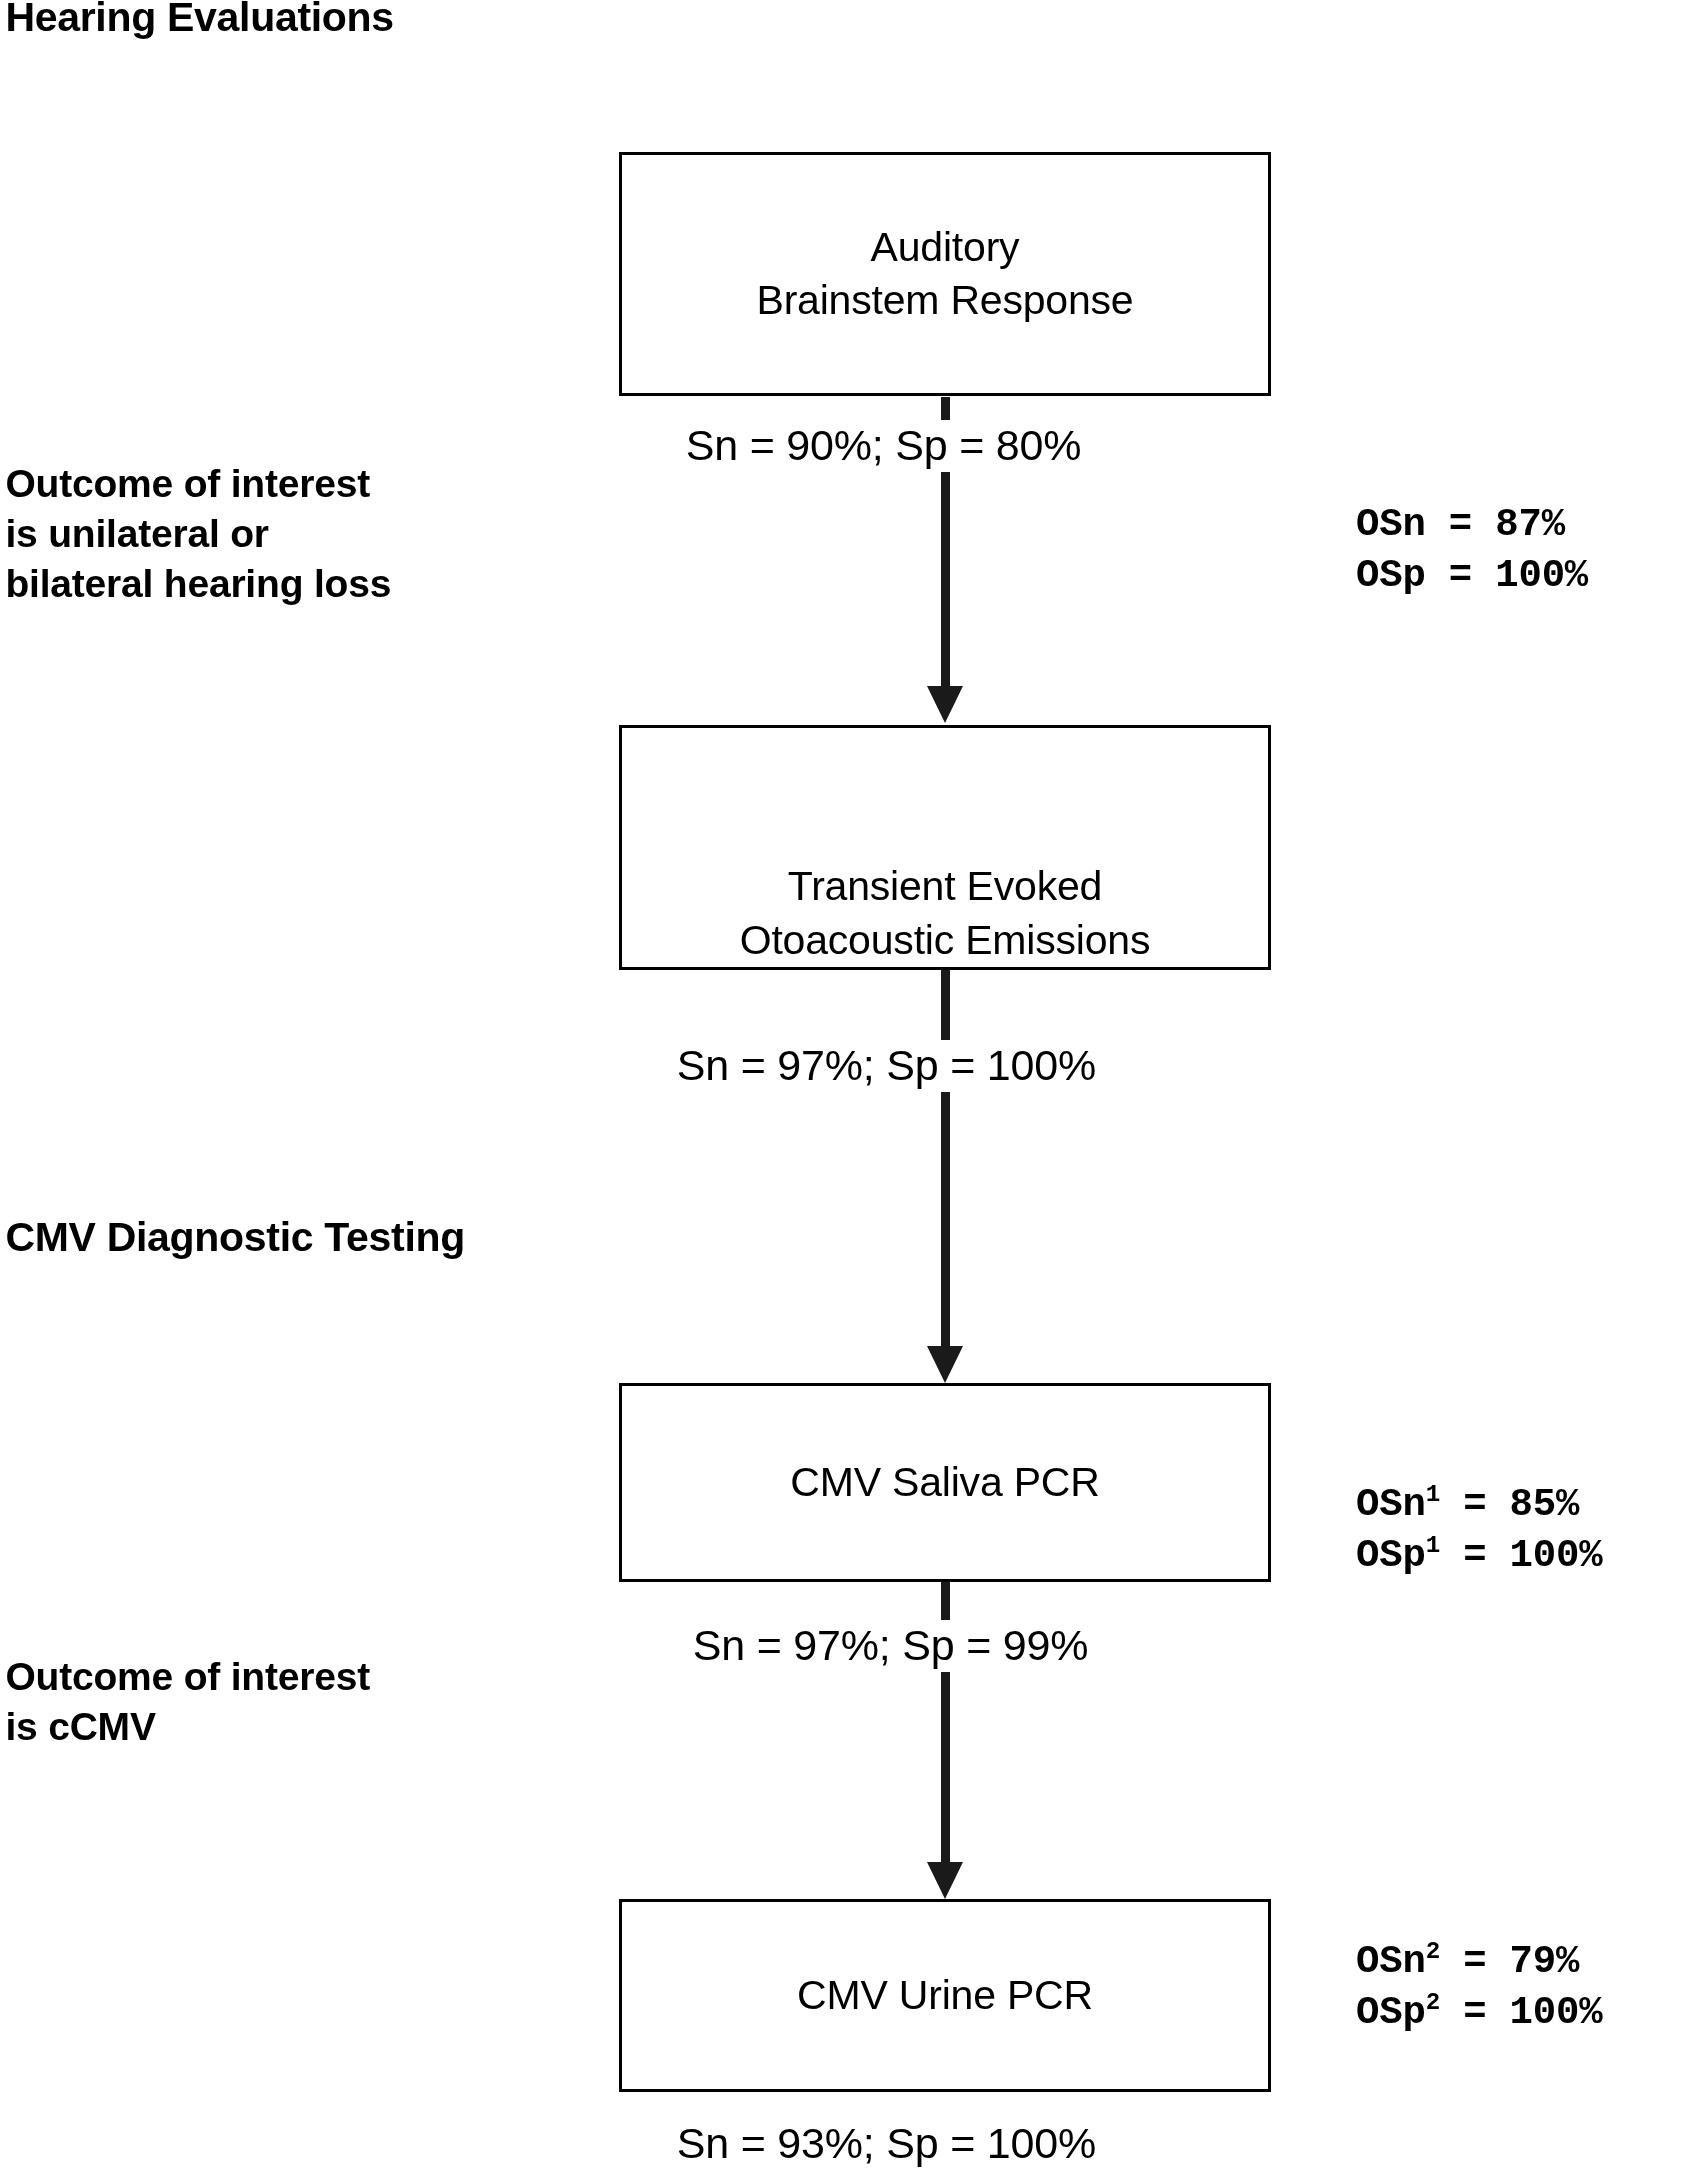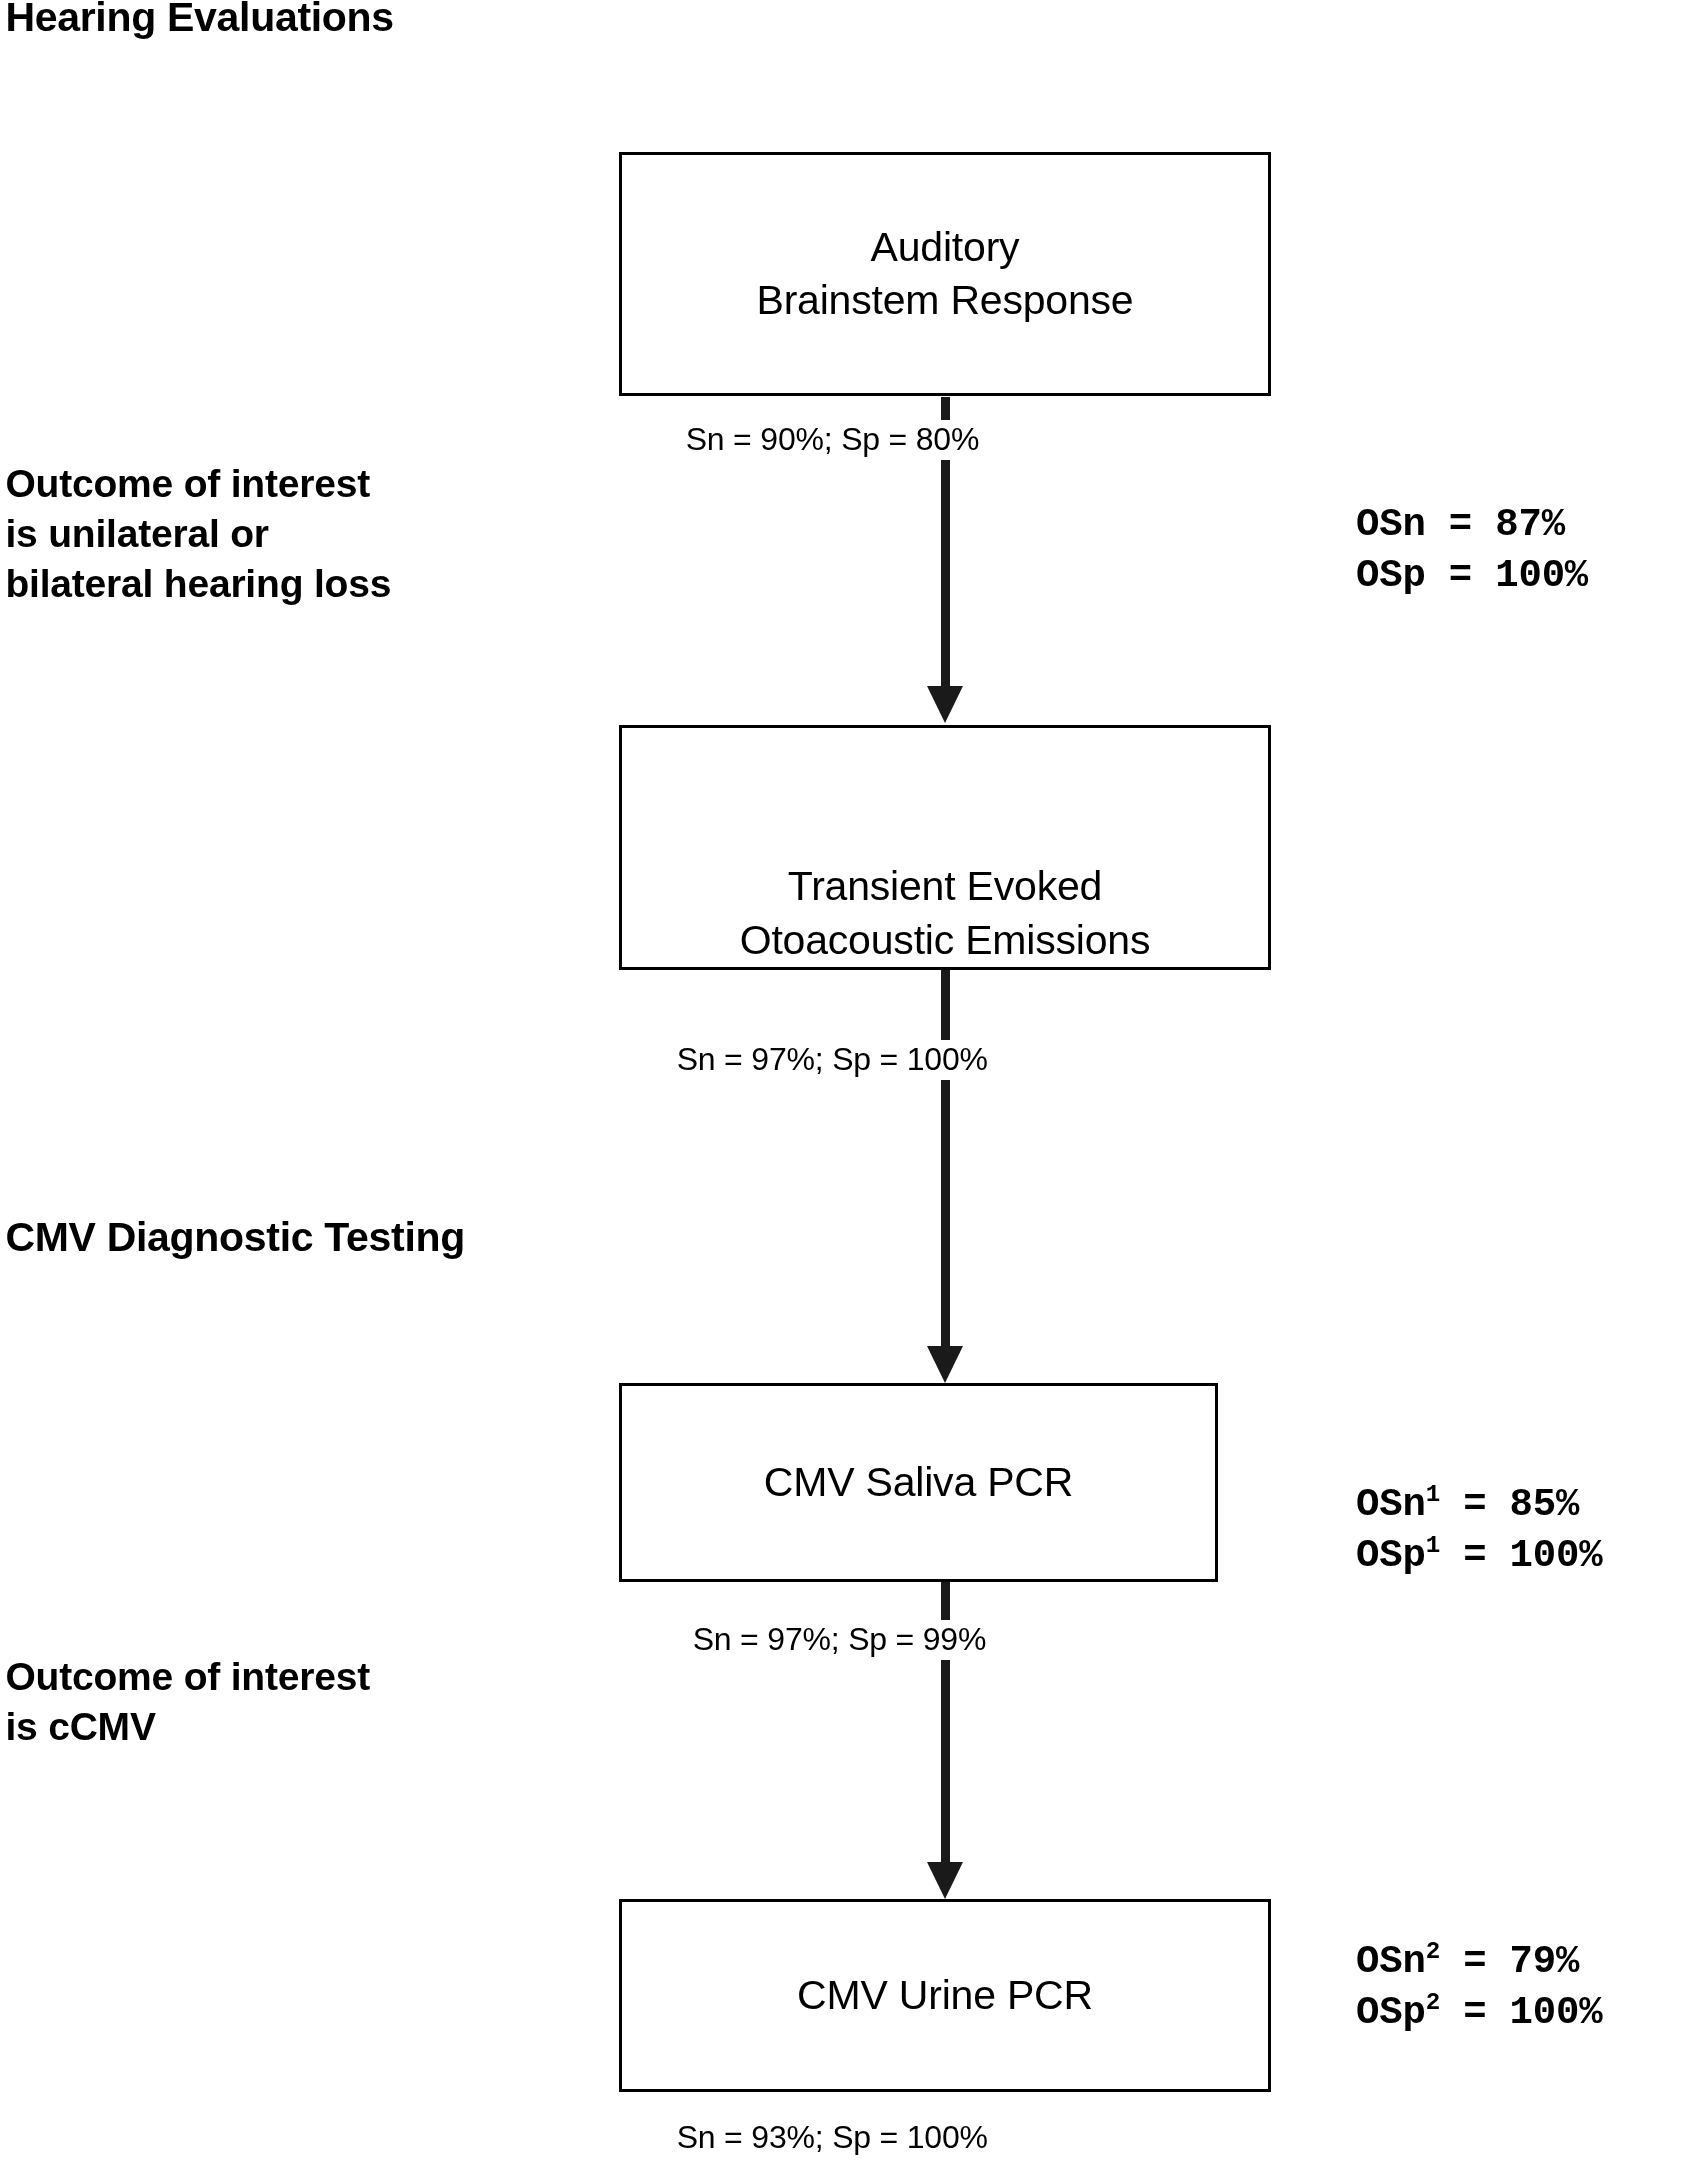--- a/index.html
+++ b/index.html
@@ -87,21 +87,21 @@
     height: 0;
     border-left: 18px solid transparent;
     border-right: 18px solid transparent;
     border-top: 37px solid #1a1a1a;
     z-index: 2;
   }
 
   
   .edge-label {
     position: absolute;
-    font-size: 32px;
+    font-size: 43px;
     line-height: 1.1;
     white-space: nowrap;
     background: #ffffff;
     padding: 2.2px 9.7px;
     z-index: 4;
     letter-spacing: -0.2px;
   }
 </style>
 </head>
 <body>
@@ -140,21 +140,21 @@
     </div>
   </div>
 
   <div class="conn-line" style="left:941px; top:970px; height:378px;"></div>
   <div class="conn-head" style="left:927px; top:1346px;"></div>
 
   <div class="edge-label" style="left:667px; top:996px;margin-top:44px;">Sn = 97%; Sp = 100%</div>
 
   <div class="section-heading" style="left:5.4px; top:1216px;">CMV Diagnostic Testing</div>
 
-  <div class="proc-box" style="left:619px; top:1383px; width:599px; height:199px;">
+  <div class="proc-box" style="left:619px; top:1383px; width:652px; height:199px;">
     <div class="box-label">
       <span class="ln">CMV Saliva PCR</span>
     </div>
   </div>
 
   <div class="metric-note" style="left:1356px; top:1480px;">
     <span class="ln"><span>OSn</span><sup>1</sup> <span>= 85%</span></span>
     <span class="ln"><span>OSp</span><sup>1</sup> <span>= 100%</span></span>
   </div>
 

